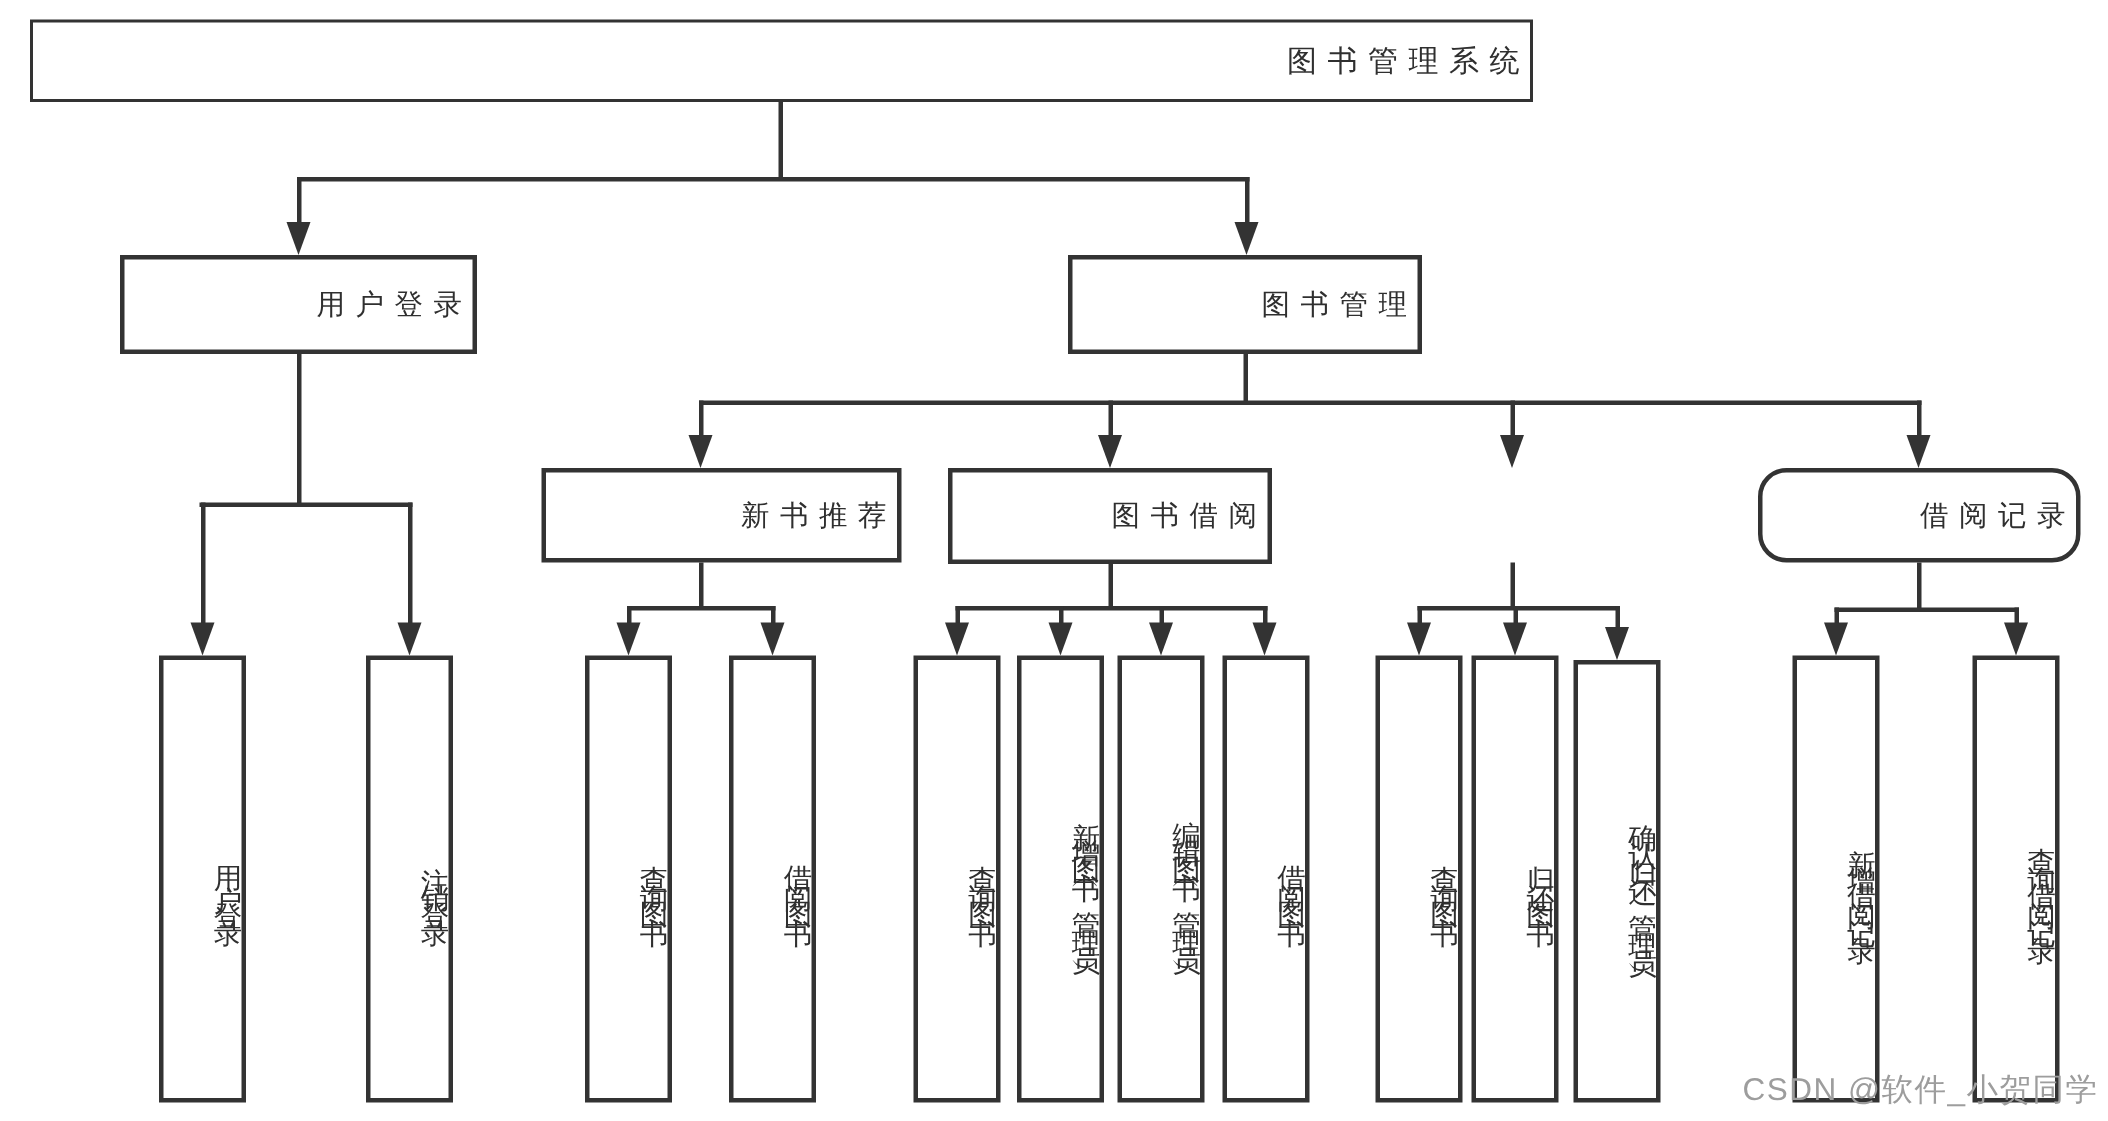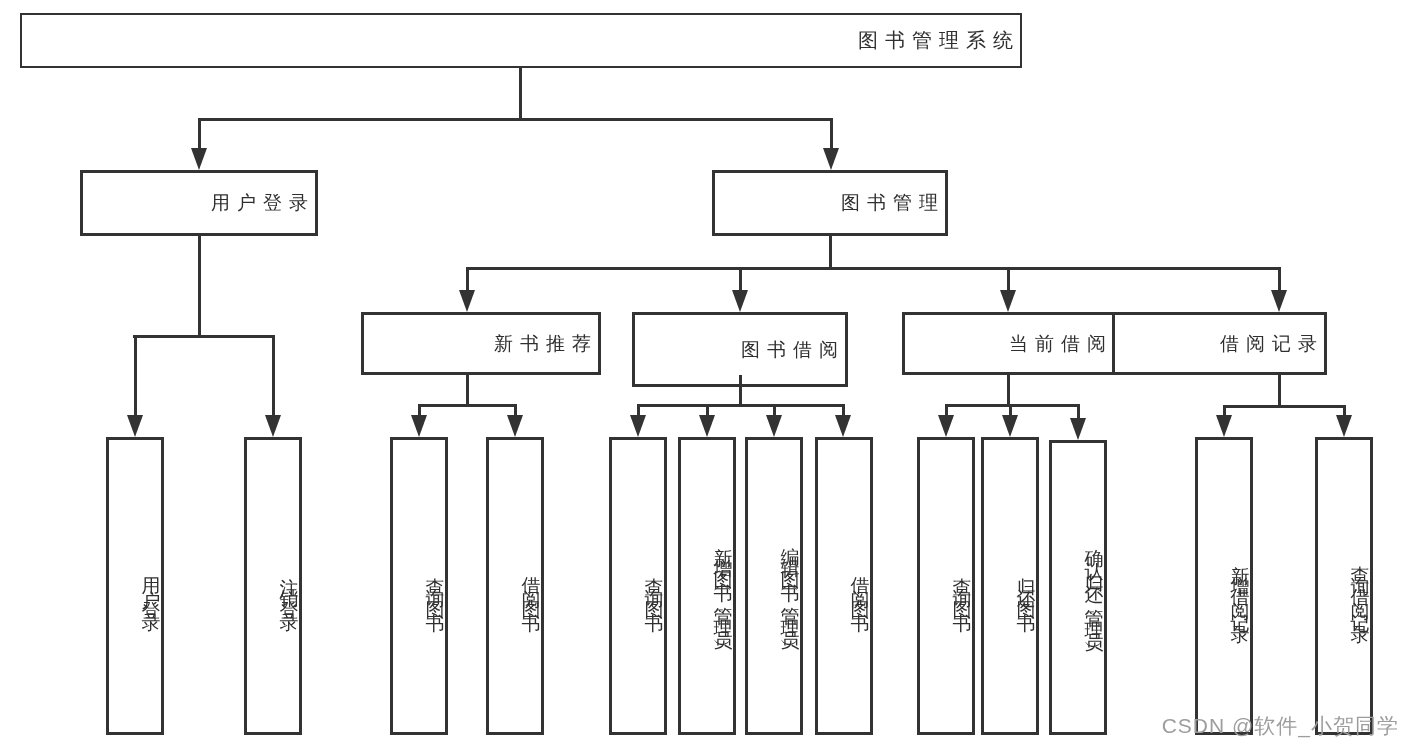--- a/index.html
+++ b/index.html
@@ -51,29 +51,26 @@
   </div>
 
   <div class="box" style="left:712px;top:170px;width:236px;height:66px;">
     <span class="hlabel2">图书管理</span>
   </div>
 
   <div class="box" style="left:361px;top:312px;width:240px;height:63px;">
     <span class="hlabel2">新书推荐</span>
   </div>
 
-  <div class="box" style="left:632px;top:312px;width:216px;height:75px;">
+  <div class="box" style="left:632px;top:312px;width:216px;height:64px;">
     <span class="hlabel2">图书借阅</span>
   </div>
 
-  <div class="box" style="left:902px;top:312px;width:214px;height:63px;">
-    <span class="hlabel2">当前借阅</span>
-  </div>
 
-  <div class="box" style="left:1112px;top:312px;width:215px;height:63px;">
+  <div class="box" style="left:1172px;top:312px;width:215px;height:63px;border-radius:19px;">
     <span class="hlabel2">借阅记录</span>
   </div>
 
   <div class="box leaf" style="left:106px;top:437px;width:58px;height:298px;">
     <span class="vlabel">用户登录</span>
   </div>
   <div class="box leaf" style="left:244px;top:437px;width:58px;height:298px;">
     <span class="vlabel">注销登录</span>
   </div>
 

